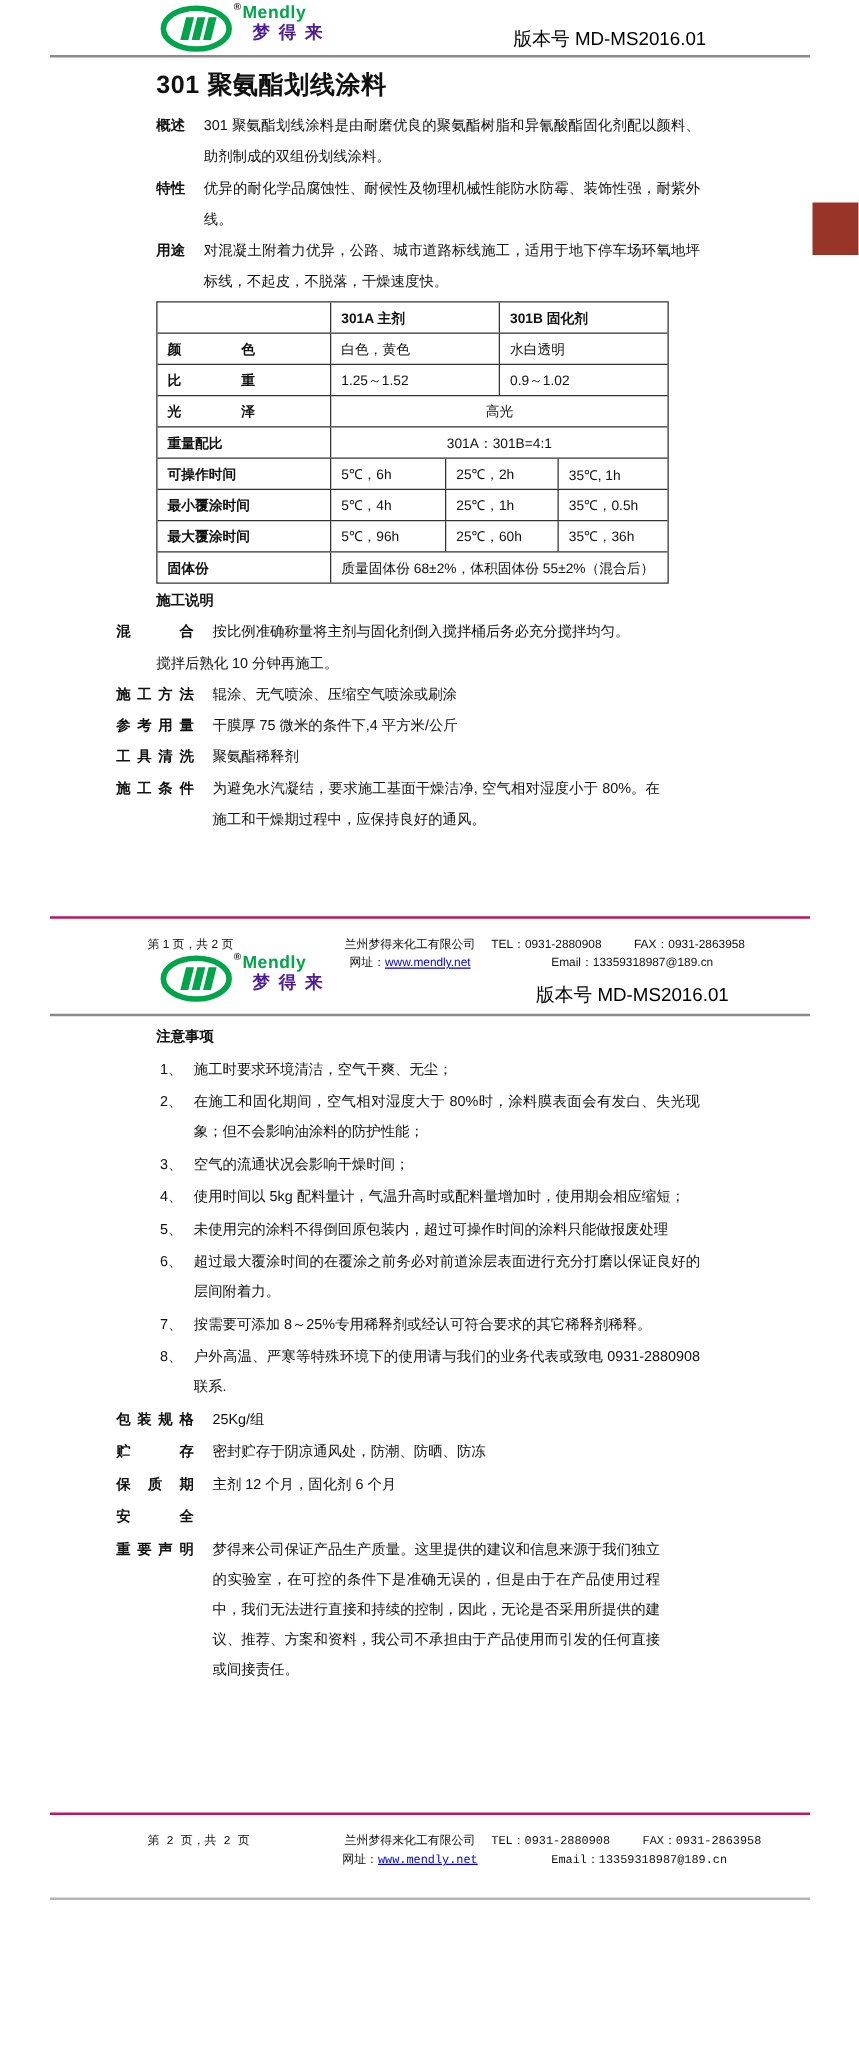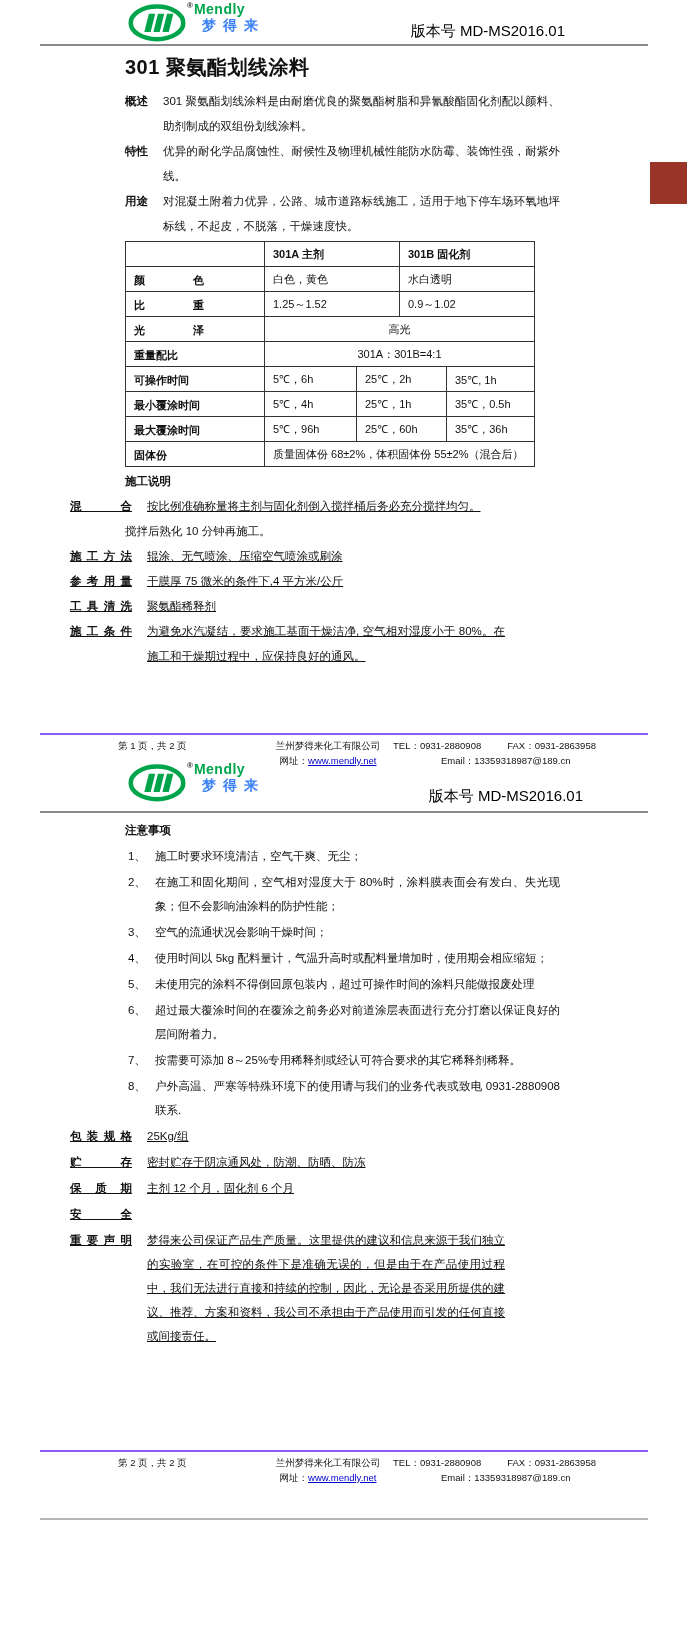--- a/index.html
+++ b/index.html
@@ -9,21 +9,21 @@
   
   .phead { position:absolute; left:0; right:0; }
   .phead .rule { position:absolute; left:40px; right:39px; bottom:0; border-top:2px solid #8a8a8a; }
   .p1head { top:0; height:46px; }
   .p2head { top:760px; height:53px; }
   .logo { position:absolute; left:128px; top:2px; display:flex; align-items:flex-start; }
   .logo-mark { flex-shrink:0; }
   .reg { font-size:8px; font-weight:bold; color:#222; margin:-1px 1px 0 1px; }
   .logo-text { display:flex; flex-direction:column; line-height:1; }
   .brand-en { font-size:14px; font-weight:bold; color:#00A44A; letter-spacing:0.5px; }
-  .brand-cn { font-size:14px; font-weight:bold; color:#3b82f6; letter-spacing:7px; margin:2px 0 0 8px; white-space:nowrap; }
+  .brand-cn { font-size:14px; font-weight:bold; color:#4c1d95; letter-spacing:7px; margin:2px 0 0 8px; white-space:nowrap; }
   .version { position:absolute; font-size:15px; color:#000; white-space:nowrap; }
   .v1 { right:122px; bottom:5px; }
   .v2 { right:104px; bottom:7px; }
 
   
   .pbody { position:absolute; left:0; right:0; }
   .p1body { top:52px; }
   .p2body { top:818px; }
   .doc-title { margin:2px 0 8px 125px; font-size:20px; font-weight:bold; letter-spacing:0.5px; }
 
@@ -31,47 +31,47 @@
   .slab { width:26px; font-weight:bold; margin-right:12px; flex-shrink:0; }
   .stxt { flex:1; text-align:justify; }
 
   .h-bold { margin-left:125px; font-weight:bold; line-height:25px; }
 
   
   .spec-table { margin:2px 0 2px 125px; width:410px; border:1px solid #333; box-sizing:border-box; font-size:11px; }
   .trow { display:flex; border-top:1px solid #333; }
   .trow:first-child { border-top:none;font-weight:bold; }
   .tc { box-sizing:border-box; padding:3px 8px; min-height:24px; display:flex; align-items:center; border-left:1px solid #333; }
-  .tc:first-child { border-left:none;align-items:flex-end; }
+  .tc:first-child { border-left:none; }
   .lab { width:138px; flex-shrink:0; font-weight:bold; }
   .jlab2 { width:70px; text-align:justify; text-align-last:justify; }
   .c2 { width:135px; flex-shrink:0; }
   .c2l { flex:1; }
   .c3 { width:92px; flex-shrink:0; }
   .c3m { width:90px; flex-shrink:0; }
   .c3l { flex:1; }
   .tspan { flex:1; justify-content:center; }
   .tspan-left { flex:1; justify-content:flex-start; }
 
   
-  .lrow { display:flex; margin-left:70px; width:435px; line-height:25px;text-decoration:underline; }
+  .lrow { display:flex; margin-left:93px; width:435px; line-height:25px; }
   .lab2 { width:62px; font-weight:bold; margin-right:15px; flex-shrink:0; text-align:justify; text-align-last:justify; }
   .ltxt { flex:1; text-align:justify; }
   .plain { margin-left:125px; width:435px; line-height:25px; }
 
   
   .p2body .lrow, .p2body .plain { line-height:24px; margin-bottom:2px; }
   .note { display:flex; margin-left:128px; width:432px; line-height:24px; margin-bottom:2px; }
   .nnum { width:27px; flex-shrink:0; }
   .ntxt { flex:1; text-align:justify; }
 
   
-  .pfooter { position:absolute; left:40px; right:39px; border-top:2px solid #8b5cf6; background:#fff; padding-top:3px; }
+  .pfooter { position:absolute; left:40px; right:39px; border-top:2px solid #be185d; background:#fff; padding-top:13px; }
   .f1 { top:733px; }
-  .f2 { top:1450px; }
+  .f2 { top:1450px;font-family:Liberation Mono, monospace; }
   .fgrid { display:grid; grid-template-columns:145px 130px 1fr; padding-left:78px; font-size:9.5px; line-height:15px; }
   .fc2 { text-align:center; white-space:nowrap; }
   .frow1 { display:flex; gap:26px; white-space:nowrap; }
   .frow2 { padding-left:48px; white-space:nowrap; }
   .weblink { color:#0000CC; text-decoration:underline; cursor:pointer; }
 
   .bottom-rule { position:absolute; top:1518px; left:40px; right:39px; border-top:2px solid #b5b5b5; }
   .red-tab { position:absolute; top:162px; right:0; width:37px; height:42px; background:#983428; }
 </style>
 </head>

